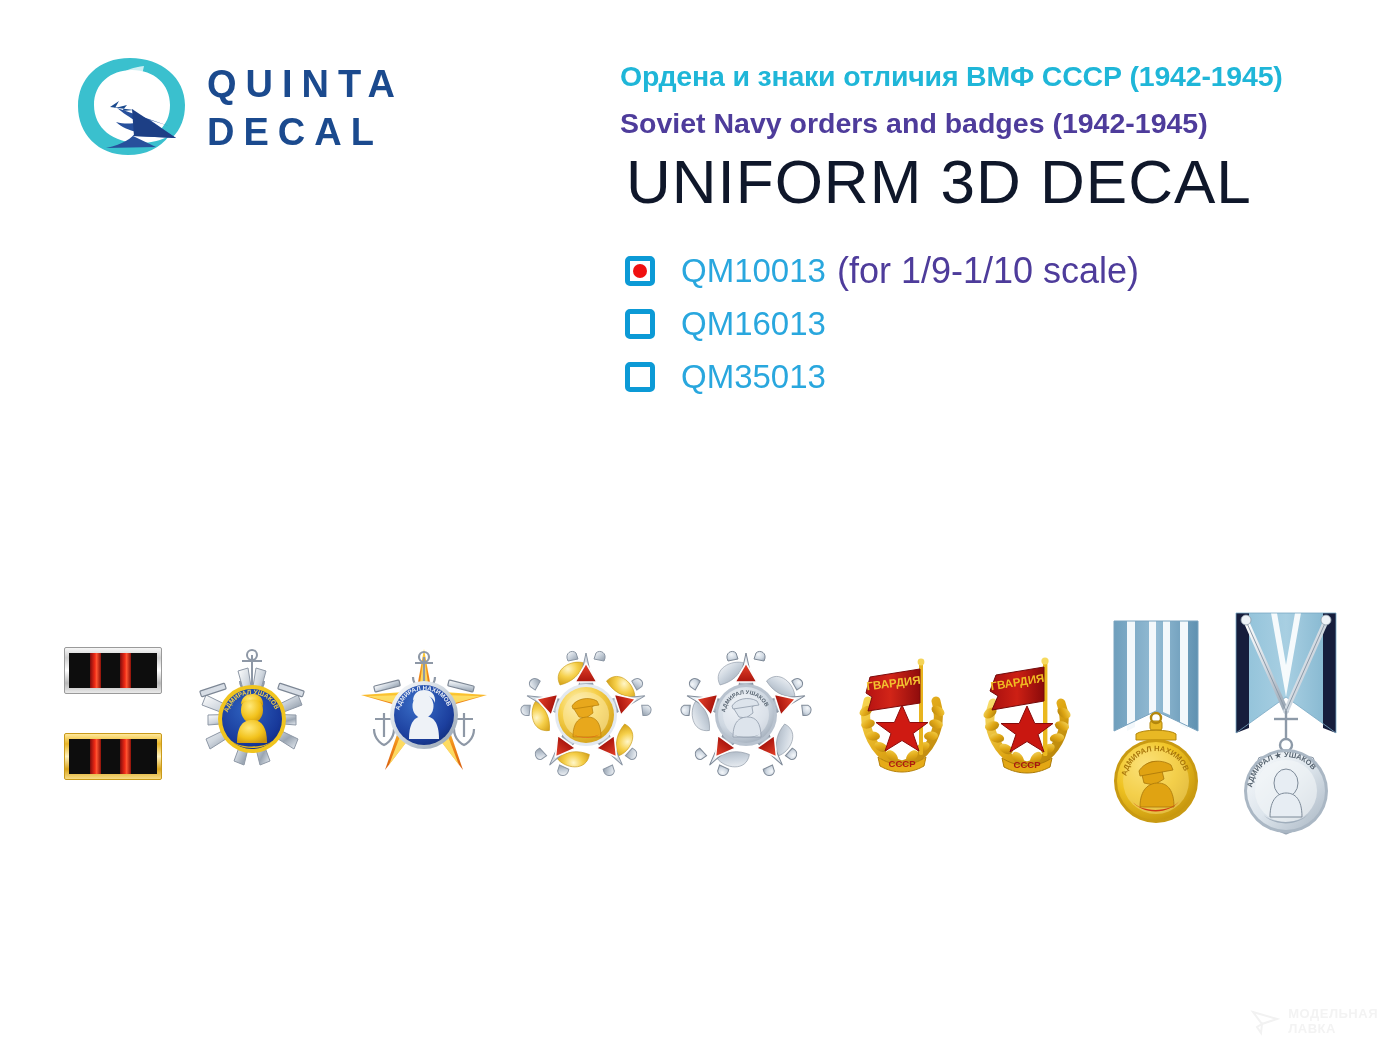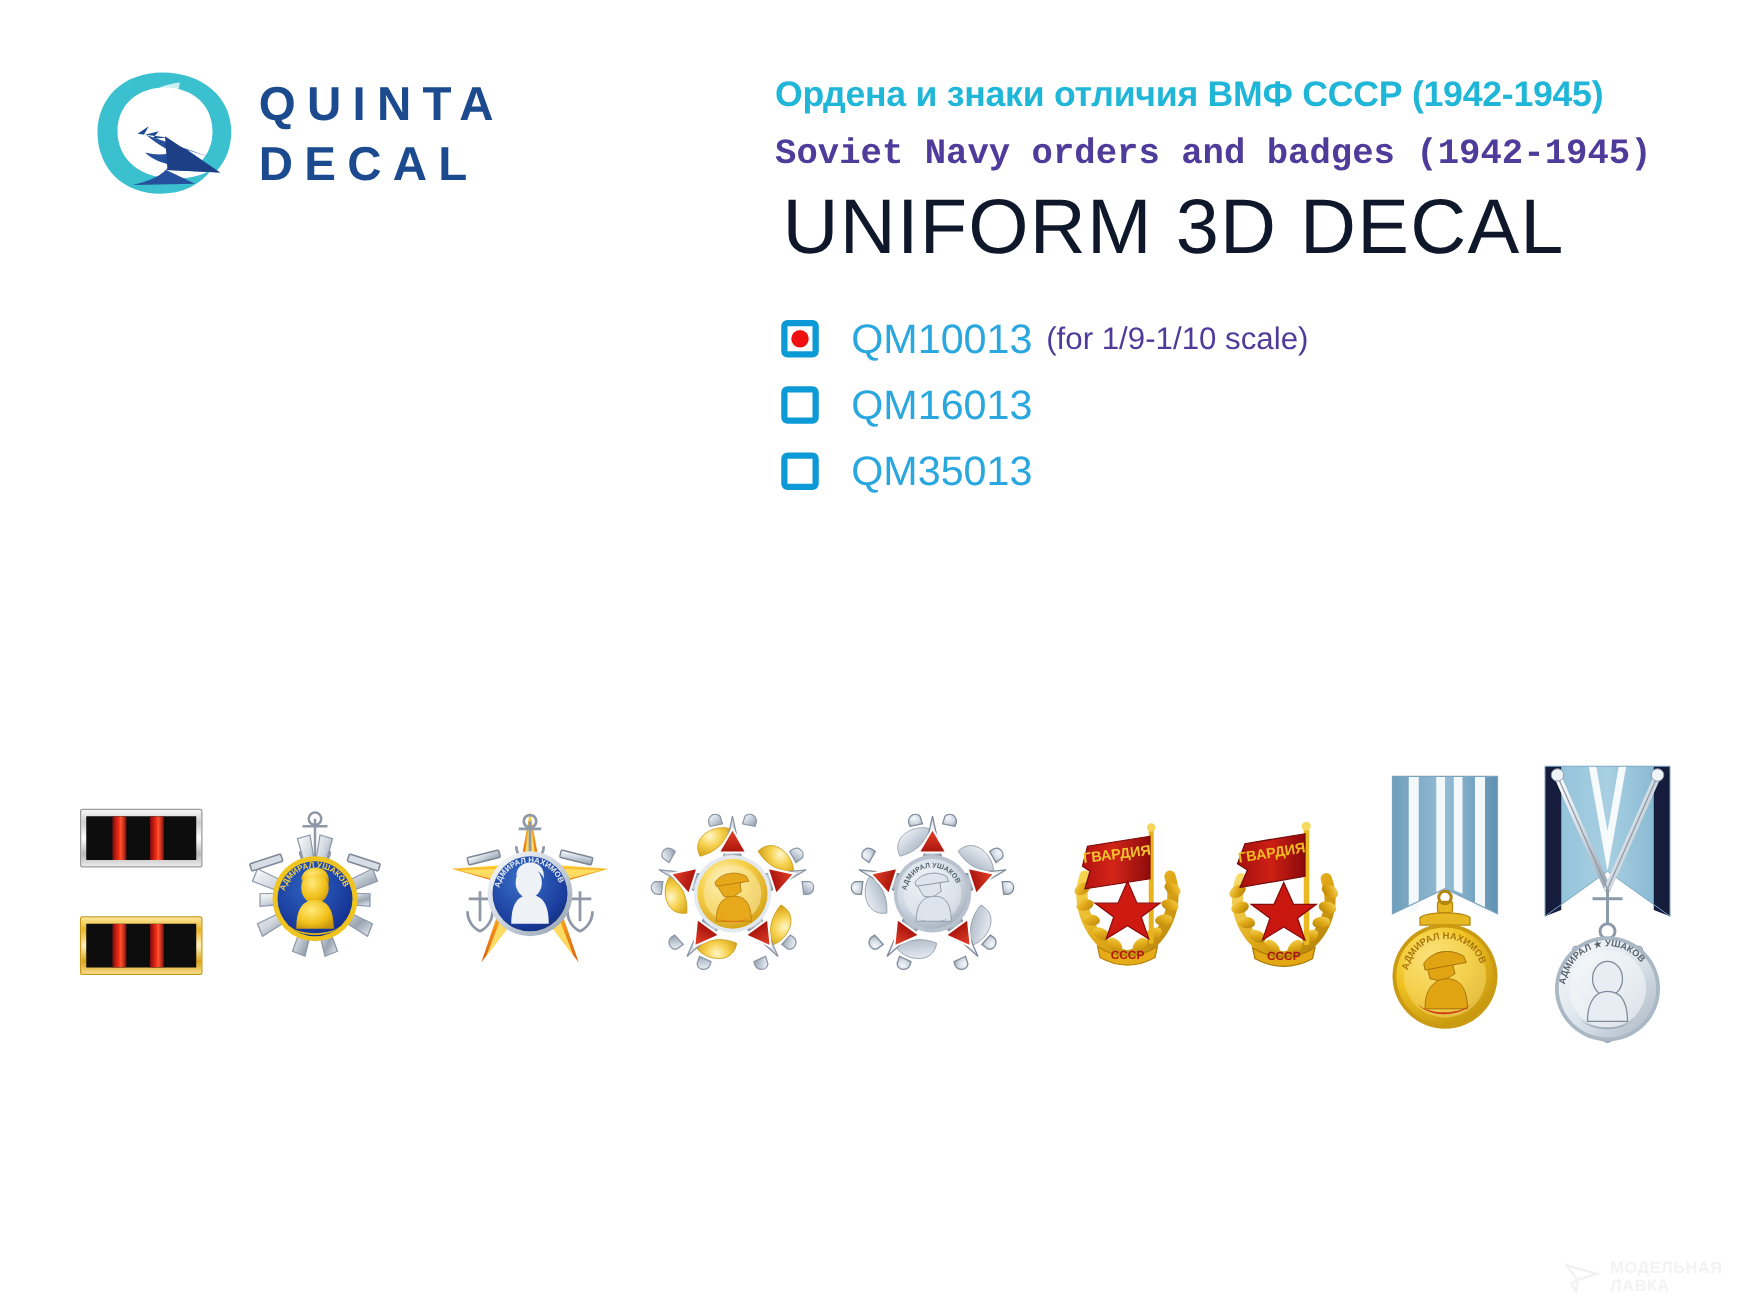--- a/index.html
+++ b/index.html
@@ -42,21 +42,20 @@
     white-space: nowrap;
     line-height: 36px;
   }
   .title-en {
     color: #4E3C9B;
     font-weight: bold;
     font-size: 28.5px;
     white-space: nowrap;
     line-height: 36px;
     margin-top: 11px;
-    font-family: Liberation Mono, monospace;
   }
   .title-main {
     color: #0f172a;
     font-size: 62px;
     font-weight: normal;
     letter-spacing: 1px;
     white-space: nowrap;
     line-height: 70px;
     margin-top: 6px;
     margin-left: 6px;
@@ -85,21 +84,21 @@
     border-radius: 50%;
     background: #F01010;
   }
   .opt-code {
     color: #29A7DE;
     font-size: 33px;
     white-space: nowrap;
   }
   .opt-scale {
     color: #4E3C9B;
-    font-size: 25px;
+    font-size: 36px;
     white-space: nowrap;
     margin-left: 11px;
   }
 
   
   .sheet { position: absolute; left: 0; top: 585px; width: 1400px; height: 290px; }
   .item { position: absolute; }
 
   
   .ribbonbar {

